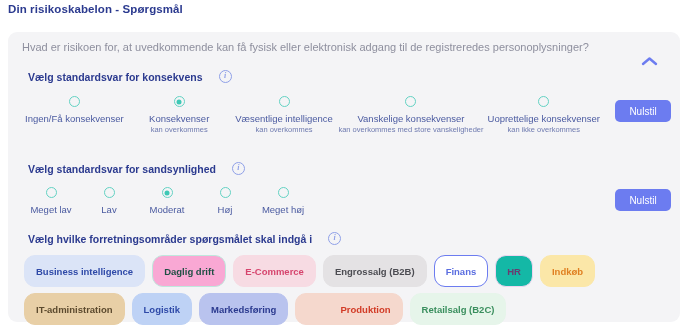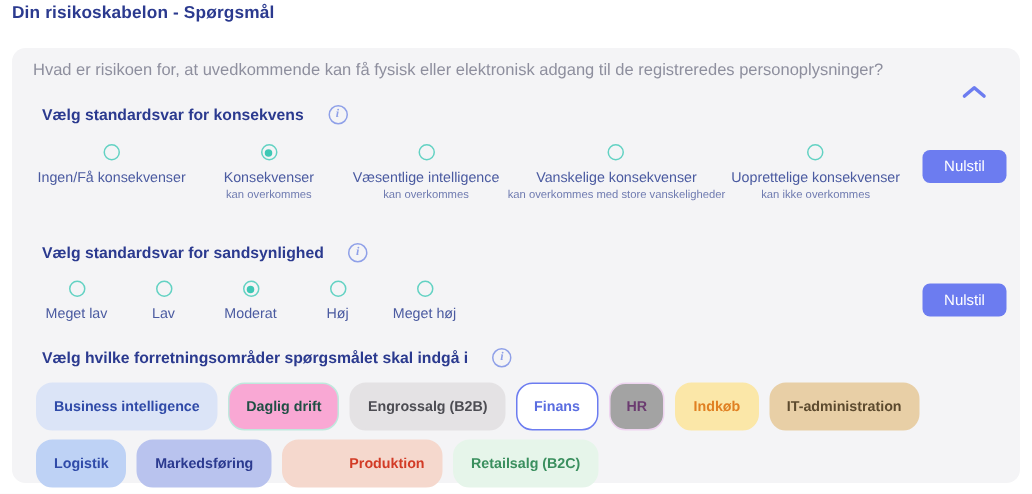--- a/index.html
+++ b/index.html
@@ -276,23 +276,24 @@
   <button class="reset-btn reset-2">Nulstil</button>
 
   <div class="section-label label-forretning">
     <span>Vælg hvilke forretningsområder spørgsmålet skal indgå i</span>
     <span class="info-icon">i</span>
   </div>
 
   <div class="tag-area" id="tag-area">
       <span class="tag" style="background: rgb(219, 228, 247); color: rgb(47, 74, 168); border-color: rgb(219, 228, 247);">Business intelligence</span>
       <span class="tag" style="background: #f9a8d4; color: rgb(31, 79, 68); border-color: rgb(191, 232, 221);">Daglig drift</span>
+      <span class="tag" style="background: rgb(247, 219, 227); color: rgb(214, 69, 110); border-color: rgb(247, 219, 227);">E-Commerce</span>
       <span class="tag" style="background: rgb(228, 226, 228); color: rgb(76, 76, 82); border-color: rgb(228, 226, 228);">Engrossalg (B2B)</span>
       <span class="tag" style="background: rgb(255, 255, 255); color: rgb(90, 109, 224); border-color: rgb(108, 124, 240);">Finans</span>
-      <span class="tag" style="background: #a3a3a3; color: rgb(107, 59, 112); border-color: rgb(238, 212, 240); text-align: center;">HR</span>
+      <span class="tag" style="background: #14b8a6; color: rgb(107, 59, 112); border-color: rgb(238, 212, 240); text-align: center;">HR</span>
       <span class="tag" style="background: rgb(251, 231, 168); color: rgb(224, 128, 34); border-color: rgb(251, 231, 168);">Indkøb</span>
       <span class="tag" style="background: rgb(232, 207, 166); color: rgb(92, 74, 46); border-color: rgb(232, 207, 166);">IT-administration</span>
       <span class="tag" style="background: rgb(190, 210, 245); color: rgb(47, 74, 168); border-color: rgb(190, 210, 245);">Logistik</span>
       <span class="tag" style="background: rgb(185, 195, 238); color: rgb(43, 58, 143); border-color: rgb(185, 195, 238);">Markedsføring</span>
       <span class="tag" style="background: rgb(245, 216, 205); color: rgb(210, 59, 38); border-color: rgb(245, 216, 205); padding-left: 44px;">Produktion</span>
       <span class="tag" style="background: rgb(230, 245, 234); color: rgb(58, 143, 94); border-color: rgb(230, 245, 234);">Retailsalg (B2C)</span>
     </div>
 
 </div>
 

